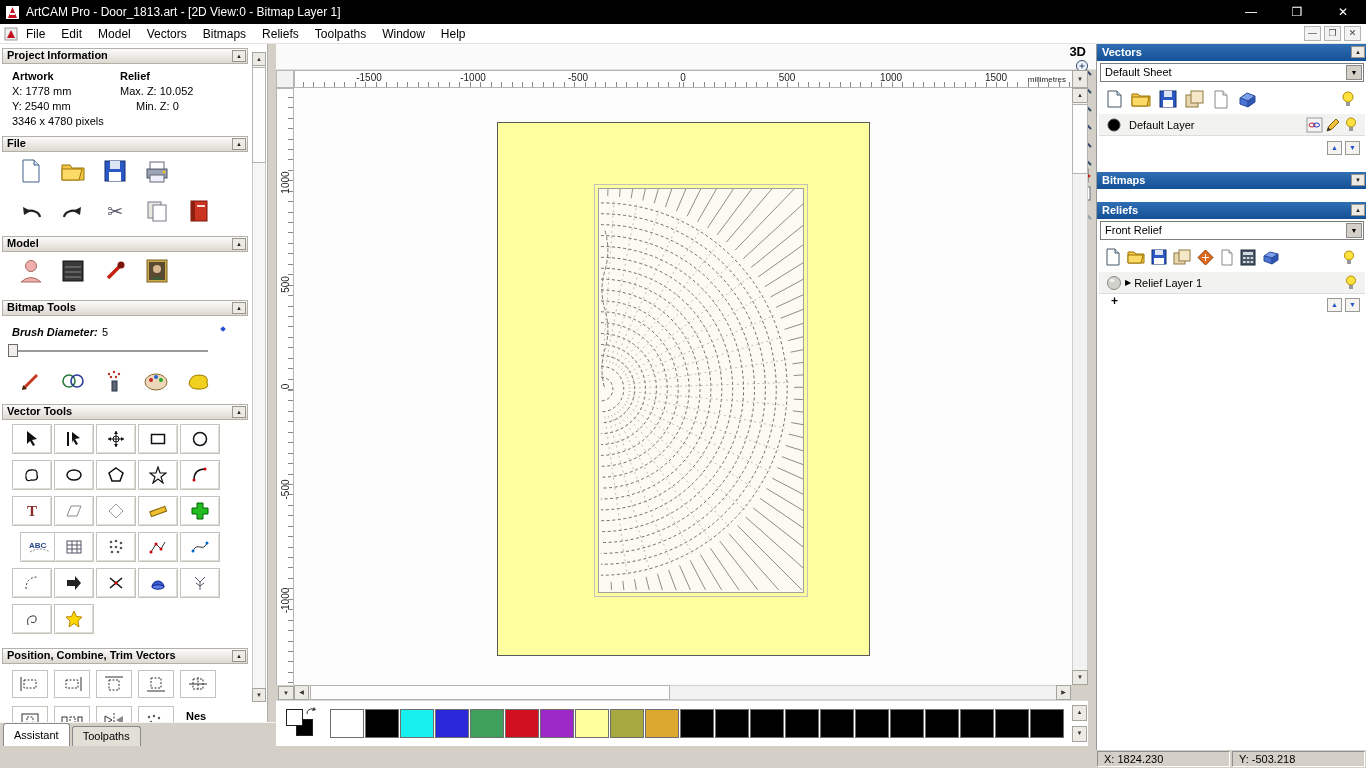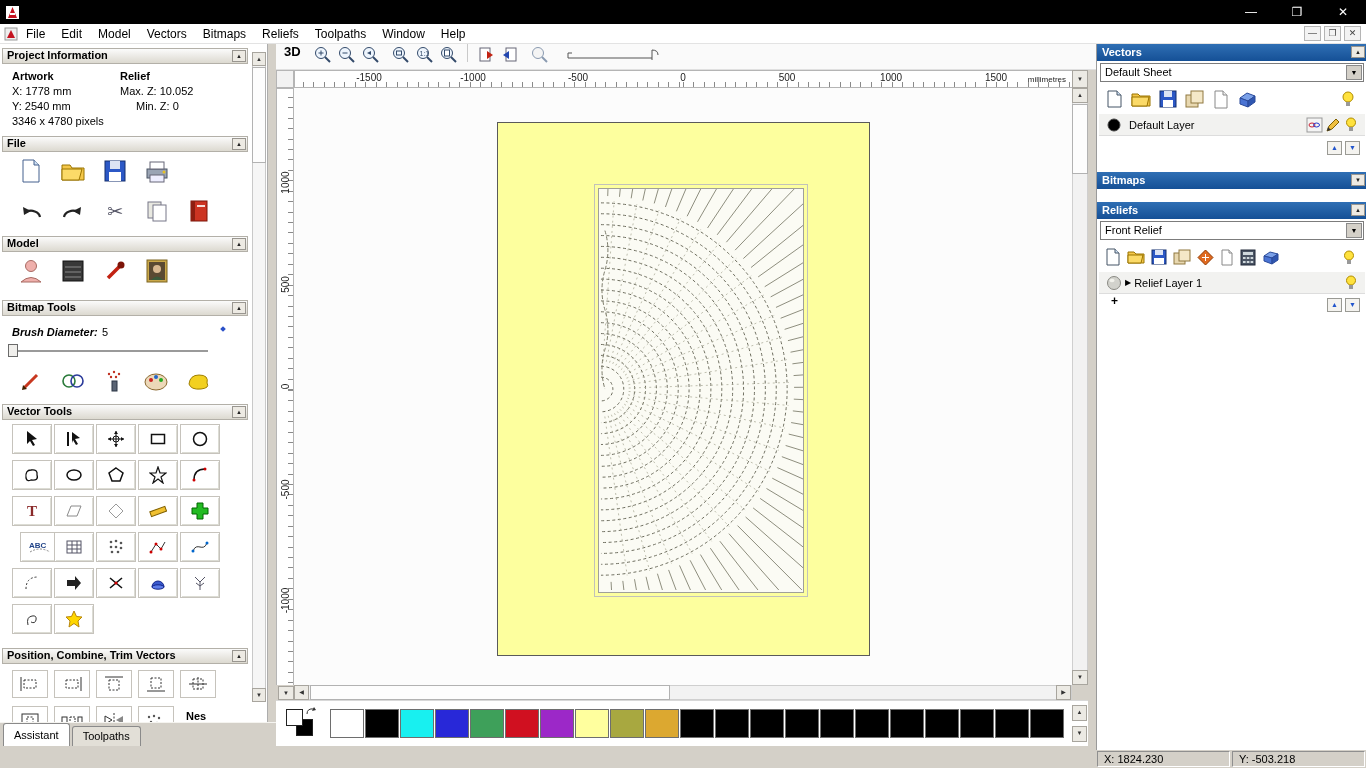--- a/index.html
+++ b/index.html
@@ -29,21 +29,21 @@
 .pcell{position:absolute;width:36px;height:28px;background:#fff;border:1px solid #c6c3bc;display:flex;align-items:center;justify-content:center;}
 #brush-slider-track{position:absolute;left:12px;width:196px;height:2px;background:#9a9a9a;}
 #brush-slider-handle{position:absolute;left:8px;width:10px;height:13px;background:#f0efec;border:1px solid #6a6a6a;}
 .lsb{position:absolute;background:#f6f6f6;border:1px solid #c9c9c9;}
 .sbtn{position:absolute;width:14px;height:14px;background:#eceae4;border:1px solid #a8a59e;font-size:6px;text-align:center;line-height:12px;color:#333;}
 
 .tabbar{position:absolute;height:24px;background:#d4d0c8;border-top:1px solid #f5f4f0;display:flex;align-items:flex-end;padding-left:3px;}
 .tab{height:20px;border:1px solid #8a8a8a;border-bottom:none;border-radius:3px 3px 0 0;background:#e2dfd7;padding:0 10px;font-size:11px;line-height:19px;margin-right:2px;}
 .tab.active{height:23px;background:#fff;line-height:22px;font-weight:normal;}
 
-#view-toolbar{left:276px;top:44px;width:820px;height:26px;background:#fafafa;display:flex;align-items:flex-start;border-bottom:1px solid #e0e0e0;}
+#view-toolbar{left:276px;top:44px;width:820px;height:26px;background:#fafafa;display:flex;align-items:flex-end;border-bottom:1px solid #e0e0e0;flex-direction:column;}
 #btn-3d{font-weight:bold;font-size:13px;margin:0 10px 0 8px;}
 .tbic{width:24px;height:22px;display:flex;align-items:center;justify-content:center;}
 .tbsep{width:1px;height:18px;background:#c9c9c9;margin:0 6px;}
 #hruler{left:294px;top:70px;width:778px;height:18px;background:#fff;border:1px solid #b5b5b5;border-right:none;}
 #hticks{position:absolute;left:0;bottom:0;width:100%;height:5px;background:repeating-linear-gradient(90deg,#8a8a8a 0 1px,transparent 1px 10.44px);background-position:388px 0;}
 .hlab{position:absolute;top:1px;width:44px;margin-left:-22px;text-align:center;font-size:10px;color:#222;}
 #ruler-unit{position:absolute;right:6px;top:4px;font-size:8px;color:#222;}
 #vruler{left:276px;top:88px;width:18px;height:597px;background:#fff;border:1px solid #b5b5b5;border-bottom:none;}
 #vticks{position:absolute;right:0;top:0;height:100%;width:5px;background:repeating-linear-gradient(180deg,#8a8a8a 0 1px,transparent 1px 10.44px);background-position:0 301px;}
 .vlab{position:absolute;left:-9px;width:34px;text-align:center;font-size:10px;color:#222;transform:rotate(-90deg);}
@@ -79,20 +79,21 @@
 <body>
 
 <div id="app">
 
   <div id="titlebar" class="abs">
     <svg width="15" height="15" style="margin-left:6px">
         <rect x="0" y="1" width="13" height="13" fill="#fff"></rect>
         <path d="M2 13 L6.5 2 L11 13 Z" fill="#c41320"></path>
         <rect x="4" y="8" width="5" height="2" fill="#fff"></rect>
       </svg>
+    <span class="ttl">ArtCAM Pro - Door_1813.art - [2D View:0 - Bitmap Layer 1]</span>
     <div class="winbtns">
       <div class="winbtn">—</div>
       <div class="winbtn">❐</div>
       <div class="winbtn">✕</div>
     </div>
   </div>
 
   <div id="menubar" class="abs">
     <svg width="14" height="14" style="margin-left:4px">
         <rect x="1" y="1" width="12" height="12" fill="#eee" stroke="#999"></rect>

